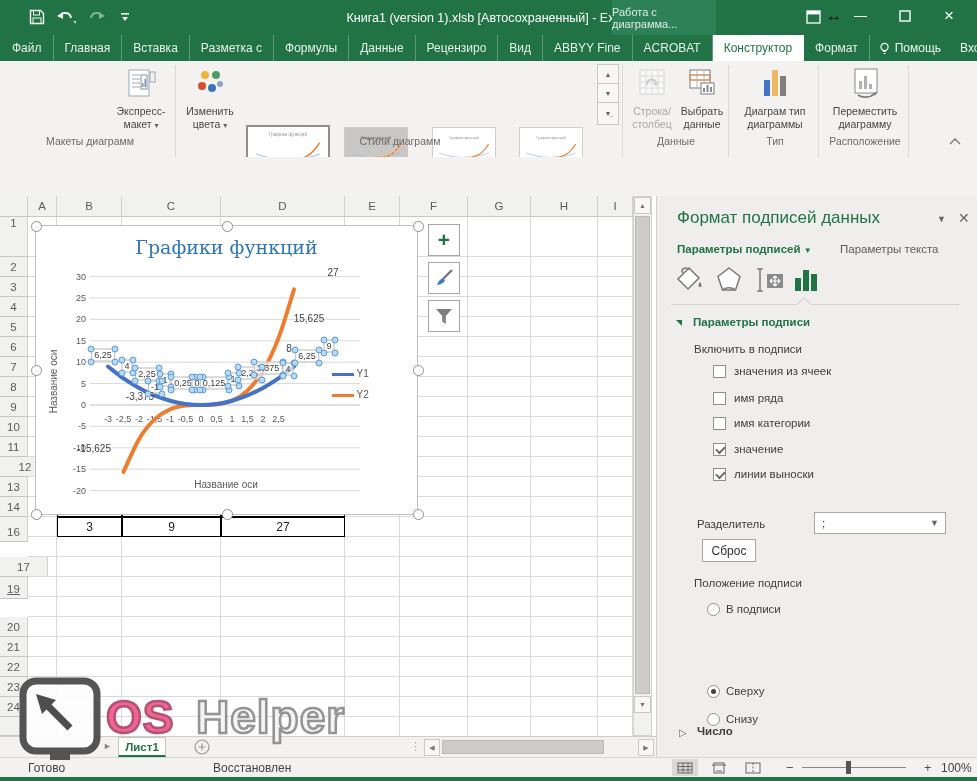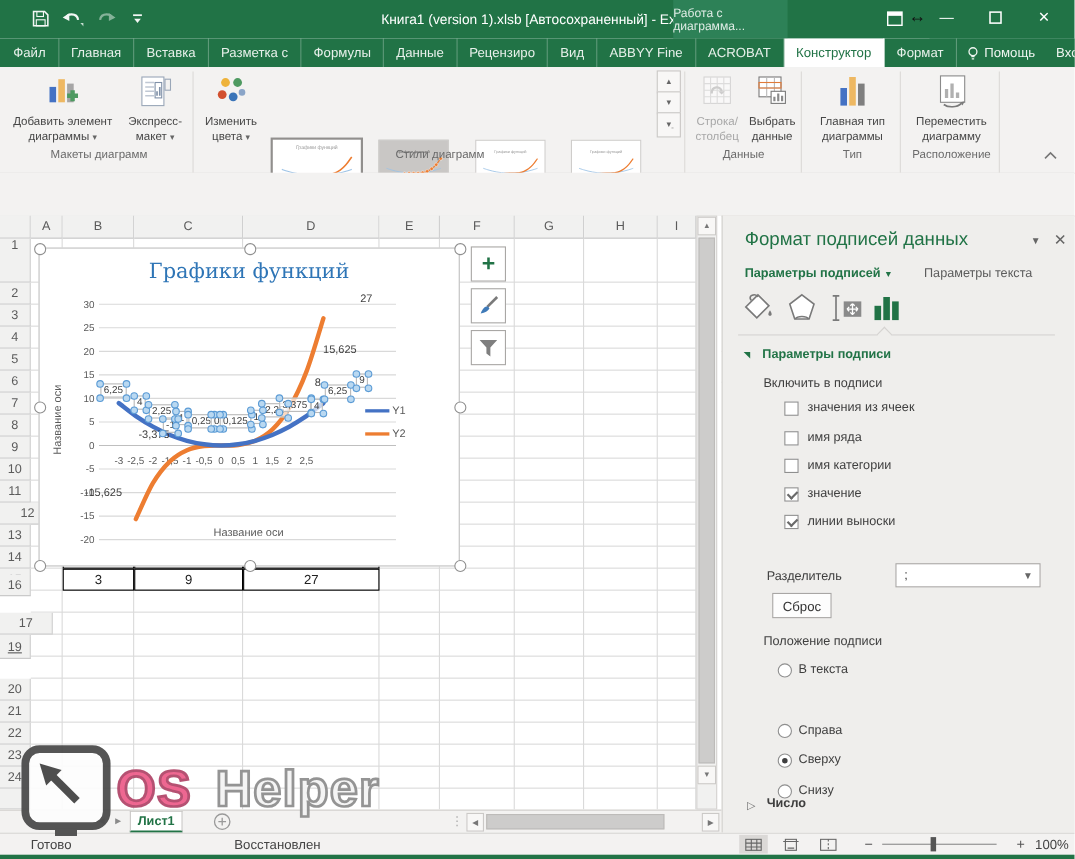--- a/index.html
+++ b/index.html
@@ -173,32 +173,20 @@
 
 </div>
 
 <div id="ribbon" class="abs">
   <div class="gsep" style="left:175px"></div>
   <div class="gsep" style="left:622px"></div>
   <div class="gsep" style="left:728px"></div>
   <div class="gsep" style="left:818px"></div>
   <div class="gsep" style="left:908px"></div>
 
-  <div class="bigbtn" style="left:6px;width:102px">
-    <span class="abs" style="left:38px;top:6px">
-      <svg width="27" height="30" viewBox="0 0 27 30">
-          <rect x="1" y="10" width="6" height="14" fill="#4472c4"></rect>
-          <rect x="9" y="3" width="6" height="21" fill="#eeb862"></rect>
-          <rect x="17" y="7" width="6" height="17" fill="#a6a6a6"></rect>
-          <path d="M17 18 h10 M22 13 v10" stroke="#4e9a61" stroke-width="4"></path>
-        </svg>
-    </span>
-    <div class="abs bline" style="left:0;top:42px;width:102px">Добавить элемент</div>
-    <div class="abs bline" style="left:0;top:55px;width:102px"><span>диаграммы</span> <span class="dd">▾</span></div>
-  </div>
   <div class="bigbtn" style="left:110px;width:62px">
     <span class="abs" style="left:18px;top:6px">
       <svg width="28" height="30" viewBox="0 0 28 30">
           <rect x="1" y="1" width="20" height="26" fill="#fff" stroke="#9aa7b8"></rect>
           <path d="M4 6 h8 M4 10 h8 M4 14 h8 M4 18 h8" stroke="#c0c8d4" stroke-width="1.4"></path>
           <rect x="13" y="6" width="6" height="14" fill="none" stroke="#8091a8"></rect>
           <path d="M14 18 v-4 h1.5 v4 z M16.5 18 v-8 h1.5 v8 z" fill="#8091a8"></path>
           <rect x="22" y="3" width="5" height="10" fill="none" stroke="#9aa7b8"></rect>
         </svg>
     </span>
@@ -307,21 +295,21 @@
   <div class="glabel" style="left:628px;width:96px">Данные</div>
 
   <div class="bigbtn" style="left:736px;width:78px">
     <span class="abs" style="left:26px;top:5px">
       <svg width="27" height="30" viewBox="0 0 27 30">
           <rect x="2" y="12" width="6" height="16" fill="#4472c4"></rect>
           <rect x="10" y="2" width="6" height="26" fill="#eeb862"></rect>
           <rect x="18" y="8" width="6" height="20" fill="#7f7f7f"></rect>
         </svg>
     </span>
-    <div class="abs bline" style="left:0;top:42px;width:78px">Главная тип</div>
+    <div class="abs bline" style="left:0;top:42px;width:78px">Диаграм тип</div>
     <div class="abs bline" style="left:0;top:55px;width:78px">диаграммы</div>
   </div>
   <div class="glabel" style="left:736px;width:78px">Тип</div>
 
   <div class="bigbtn" style="left:826px;width:78px">
     <span class="abs" style="left:26px;top:5px">
       <svg width="28" height="30" viewBox="0 0 28 30">
           <rect x="3" y="1" width="22" height="24" fill="#fff" stroke="#8a8a8a"></rect>
           <path d="M7 21 v-8 h3 v8 z M12 21 v-13 h3 v13 z M17 21 v-5 h3 v5 z" fill="#b0b0b0"></path>
           <path d="M6 27 c4 3 12 3 16-1" fill="none" stroke="#7a7a7a" stroke-width="1.6"></path>
@@ -672,25 +660,21 @@
       <span class="ptext abs" style="left: 21px; top: 0px;">значение</span>
     </div>
     <div class="abs" style="left: 56px; top: 272px; width: 240px; height: 18px; cursor: pointer;">
       <span class="cbx" style="left: 0px; top: 0px;">
         <span class="check"></span>
       </span>
       <span class="ptext abs" style="left: 21px; top: 0px;">линии выноски</span>
     </div>
     <div class="abs" style="left: 50px; top: 407px; width: 220px; height: 18px; cursor: pointer;">
       <span class="rad" style="left: 0px; top: 0px;"></span>
-      <span class="ptext abs" style="left: 19px; top: 0px;">В текста</span>
-    </div>
-    <div class="abs" style="left: 50px; top: 462px; width: 220px; height: 18px; cursor: pointer;">
-      <span class="rad" style="left: 0px; top: 0px;"></span>
-      <span class="ptext abs" style="left: 19px; top: 0px;">Справа</span>
+      <span class="ptext abs" style="left: 19px; top: 0px;">В подписи</span>
     </div>
     <div class="abs" style="left: 50px; top: 489px; width: 220px; height: 18px; cursor: pointer;">
       <span class="rad" style="left: 0px; top: 0px;">
         <span class="raddot"></span>
       </span>
       <span class="ptext abs" style="left: 19px; top: 0px;">Сверху</span>
     </div>
     <div class="abs" style="left: 50px; top: 517px; width: 220px; height: 18px; cursor: pointer;">
       <span class="rad" style="left: 0px; top: 0px;"></span>
       <span class="ptext abs" style="left: 19px; top: 0px;">Снизу</span>

